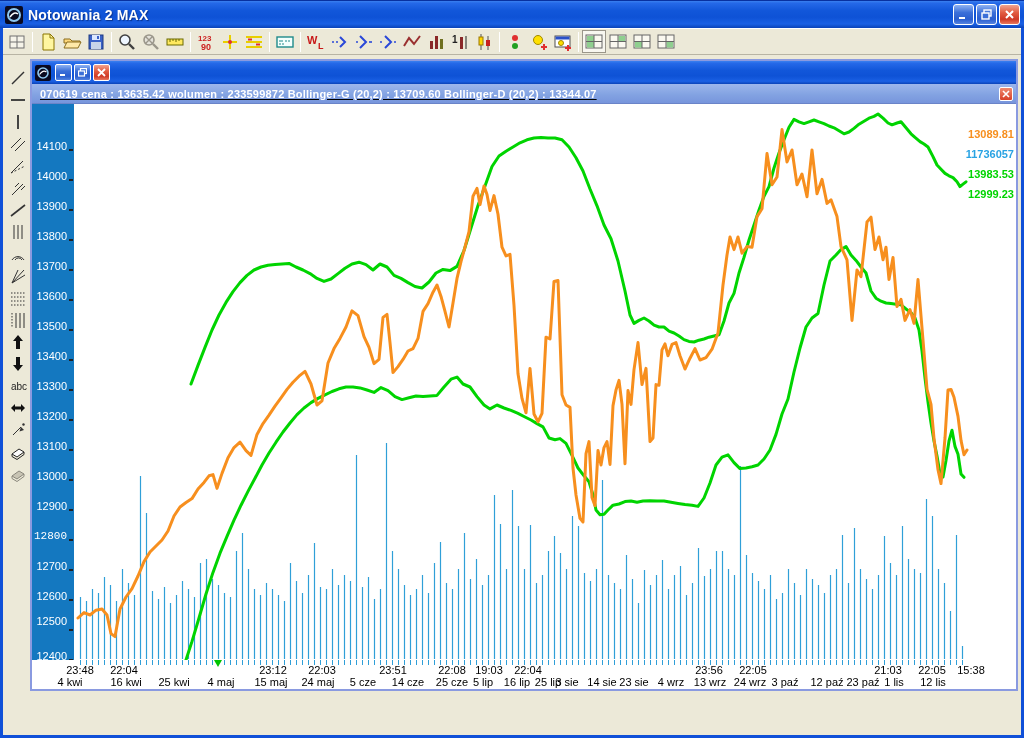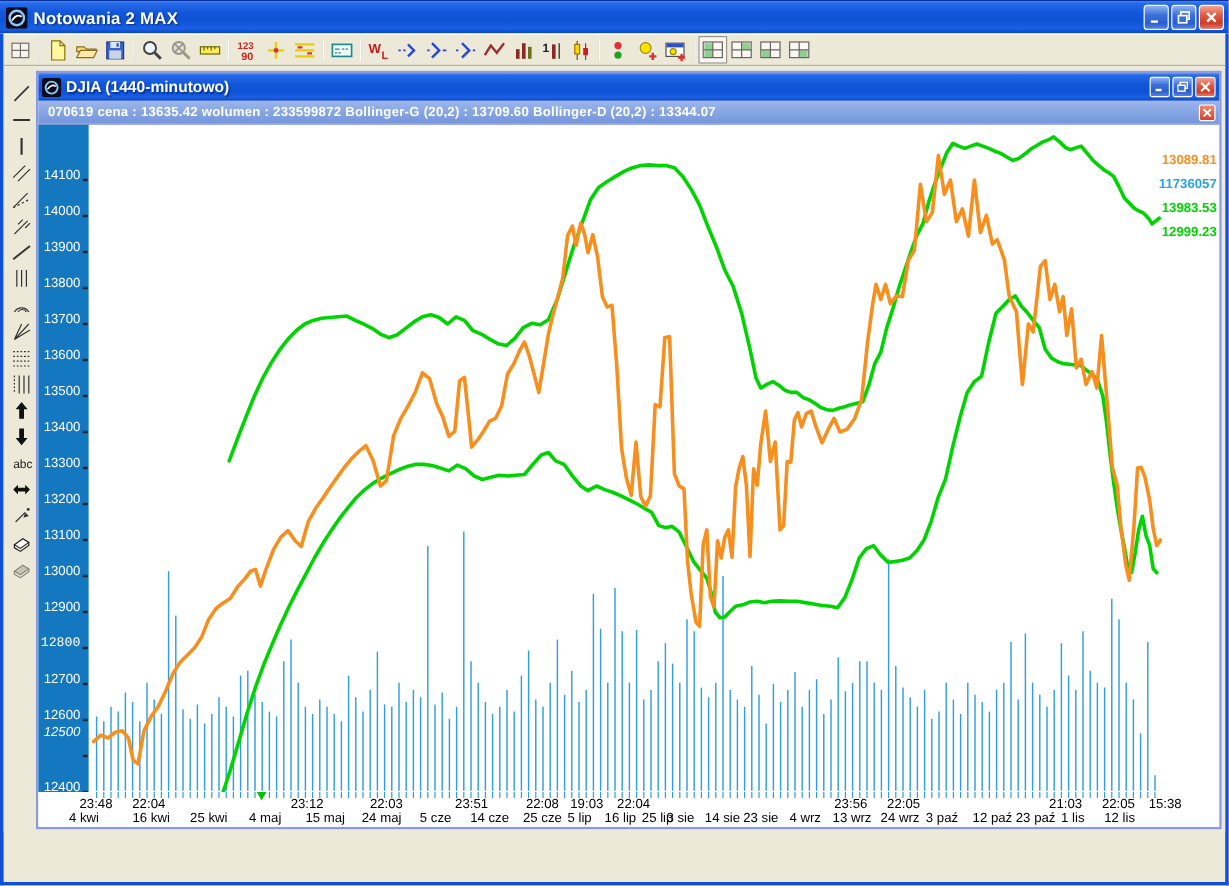--- a/index.html
+++ b/index.html
@@ -35,21 +35,21 @@
   .ltool { width:24px; height:22px; display:flex; align-items:center; justify-content:center; }
 
   
   .cwin { position:absolute; left:27px; top:4px; width:988px; height:632px; border:2px solid #8a9ae0; background:#fff; }
   .ctitle { height:23px; display:flex; align-items:center; padding:0 3px;
     background:linear-gradient(180deg,#3a80f0 0%,#2569e8 10%,#1257da 40%,#0e52d6 65%,#1a60e4 88%,#0a43b8 100%); }
   .ctitle .cico { width:16px; height:16px; margin-right:4px; }
   .ctitle .ttext { color:#fff; font-weight:bold; font-size:13px; text-shadow:1px 1px 1px #08328e; flex:1; }
   .xpb.small { width:17px; height:17px; border-radius:2px; }
   .infobar { height:20px; display:flex; align-items:center; padding:0 3px 0 8px;
-    background:linear-gradient(180deg,#9db6ec 0%,#83a3e2 55%,#7795dc 100%); border-bottom:1px solid #6a84c8; }
+    background:linear-gradient(180deg,#9db6ec 0%,#83a3e2 55%,#7795dc 100%); border-bottom:1px solid #6a84c8;text-decoration:underline; }
   .infotext { color:#fff; font-size:11px; font-weight:bold; flex:1; white-space:nowrap; overflow:hidden; letter-spacing:0.2px; }
   .ibx { width:14px; height:14px; background:linear-gradient(180deg,#ef8a70,#d84028); border:1px solid #fff; border-radius:2px; display:flex; align-items:center; justify-content:center; }
 
   .crow { display:flex; height:556px; }
   .yaxis { width:42px; height:556px; background:#1478c0; position:relative; flex:0 0 auto; }
   .ylab { position:absolute; right:7px; color:#fff; font-size:11px; }
   .ytick { position:absolute; left:37px; width:4px; height:2px; background:#222; }
   .plot { position:relative; width:942px; height:556px; background:#fff; overflow:hidden; }
   .plot svg { position:absolute; left:0; top:0; }
   .lval { position:absolute; right:2px; font-size:11px; font-weight:bold; white-space:nowrap; }
@@ -396,21 +396,20 @@
 
       <div class="cwin">
         <div class="ctitle">
           <span class="cico">
             <svg width="16" height="16">
                 <rect width="16" height="16" rx="2" fill="#0a0a20"></rect>
                 <circle cx="8" cy="8" r="5" fill="none" stroke="#8ec8f0" stroke-width="1.6"></circle>
                 <path d="M4.5 9.5 q3.5 -5 7 -2.5" stroke="#fff" stroke-width="1.3" fill="none"></path>
               </svg>
           </span>
-          <span class="ttext">DJIA (1440-minutowo)</span>
           <span class="winbtns">
             <span class="xpb small">
                 <svg width="9" height="9">
                   <rect x="1" y="6" width="5" height="2" fill="#fff"></rect>
                 </svg>
               </span>
             <span class="xpb small">
                 <svg width="9" height="9">
                   <rect x="2.5" y="0.5" width="6" height="5" fill="none" stroke="#fff" stroke-width="1.2"></rect>
                   <rect x="0.5" y="3" width="6" height="5" fill="#3b6fd8" stroke="#fff" stroke-width="1.2"></rect>
@@ -460,21 +459,21 @@
               <div class="ylab" style="top: 366px;">13000</div>
               <div class="ytick" style="top: 375px;"></div>
               <div class="ylab" style="top: 396px;">12900</div>
               <div class="ytick" style="top: 405px;"></div>
               <div class="ylab" style="top: 426px; font-family: Liberation Mono, monospace;">12800</div>
               <div class="ytick" style="top: 435px;"></div>
               <div class="ylab" style="top: 456px;">12700</div>
               <div class="ytick" style="top: 465px;"></div>
               <div class="ylab" style="top: 486px;">12600</div>
               <div class="ytick" style="top: 495px;"></div>
-              <div class="ylab" style="top: 500px; font-style: italic;">12500</div>
+              <div class="ylab" style="top: 511px;">12500</div>
               <div class="ytick" style="top: 525px;"></div>
               <div class="ylab" style="top: 546px;">12400</div>
               <div class="ytick" style="top: 555px;"></div>
             </div>
           <div class="plot" id="plot">
             <svg id="plotsvg" width="942" height="556">
                 <line x1="6.5" x2="6.5" y1="493" y2="555" stroke="#2F9FD8" stroke-width="1.2"></line>
                 <line x1="12.5" x2="12.5" y1="497" y2="555" stroke="#2F9FD8" stroke-width="1.2"></line>
                 <line x1="18.5" x2="18.5" y1="485" y2="555" stroke="#2F9FD8" stroke-width="1.2"></line>
                 <line x1="24.5" x2="24.5" y1="489" y2="555" stroke="#2F9FD8" stroke-width="1.2"></line>
@@ -780,21 +779,21 @@
             <div class="xtick" style="left: 894px;"></div>
             <div class="xtick" style="left: 900px;"></div>
             <div class="xtick" style="left: 906px;"></div>
             <div class="xtick" style="left: 912px;"></div>
             <div class="xtick" style="left: 918px;"></div>
             <div class="xtick" style="left: 924px;"></div>
             <div class="xtick" style="left: 930px;"></div>
             <div class="gmark" style="left: 186px;"></div>
             <div class="xtime" style="left: 48px;">23:48</div>
             <div class="xtime" style="left: 92px;">22:04</div>
-            <div class="xtime" style="left: 224px; text-align: right;">23:12</div>
+            <div class="xtime" style="left: 241px; text-align: right;">23:12</div>
             <div class="xtime" style="left: 290px;">22:03</div>
             <div class="xtime" style="left: 361px;">23:51</div>
             <div class="xtime" style="left: 420px;">22:08</div>
             <div class="xtime" style="left: 457px;">19:03</div>
             <div class="xtime" style="left: 496px;">22:04</div>
             <div class="xtime" style="left: 677px;">23:56</div>
             <div class="xtime" style="left: 721px;">22:05</div>
             <div class="xtime" style="left: 856px;">21:03</div>
             <div class="xtime" style="left: 900px;">22:05</div>
             <div class="xtime" style="left: 939px;">15:38</div>

